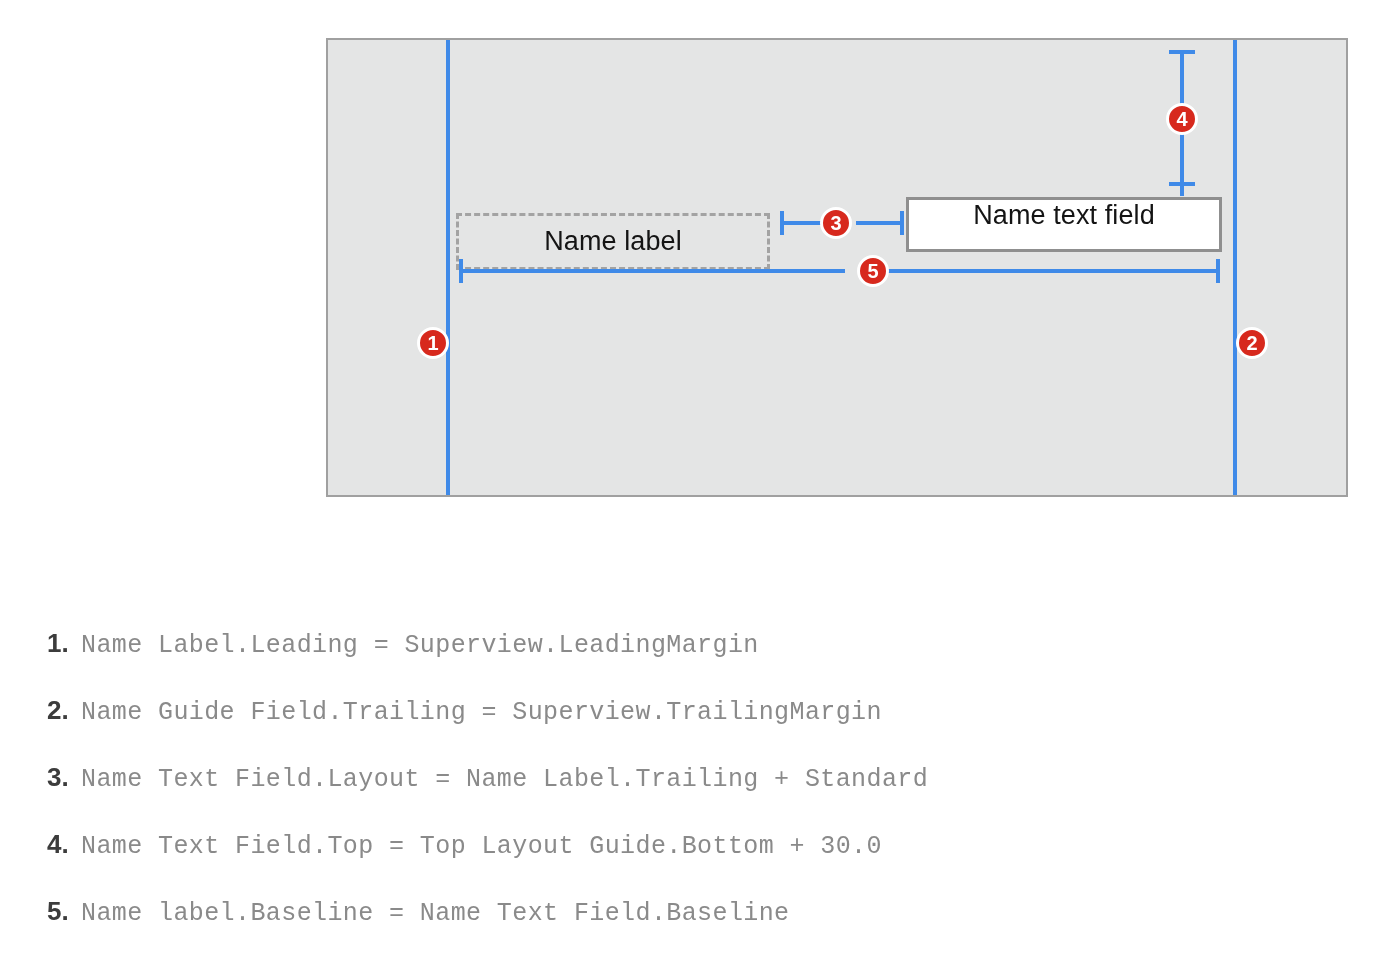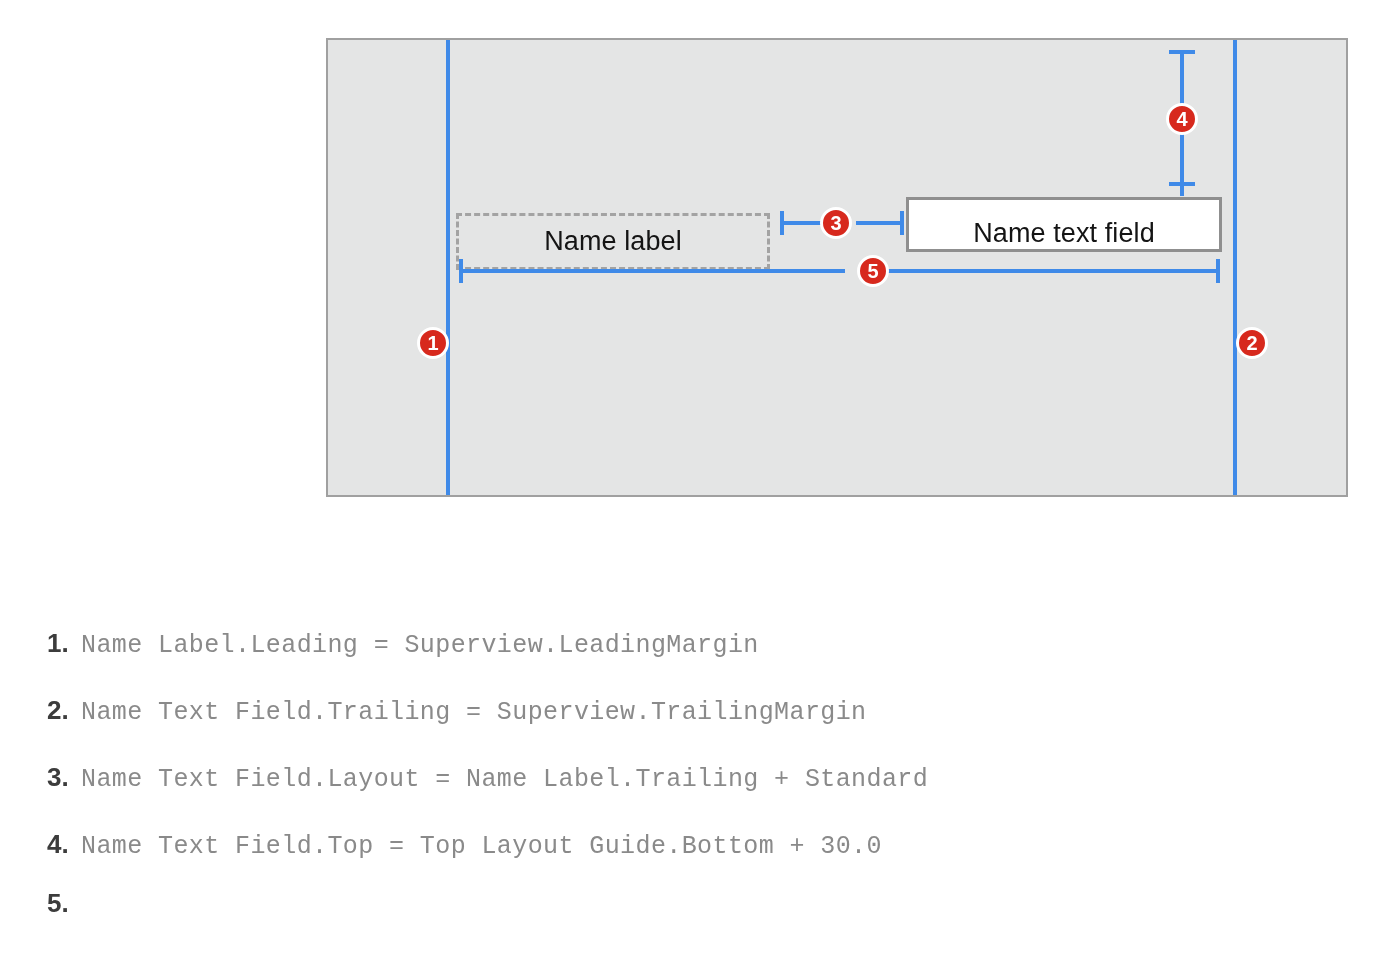--- a/index.html
+++ b/index.html
@@ -61,21 +61,21 @@
   #name-text-field-box {
     position: absolute;
     left: 578px;
     top: 157px;
     width: 316px;
     height: 55px;
     background: #ffffff;
     border: 3px solid #8f8f8f;
     box-sizing: border-box;
     display: flex;
-    align-items: flex-end;
+    align-items: flex-start;
     justify-content: center;
   }
   #name-text-field-box .field-text {
     font-size: 27px;
     color: #141414;
     letter-spacing: 0.1px;
   }
 
   
   .dim-h {           
@@ -208,30 +208,31 @@
 
 <div id="constraint-list">
 
   <div class="constraint-row">
     <span class="constraint-num">1.</span>
     <span class="constraint-text">Name Label.Leading = Superview.LeadingMargin</span>
   </div>
 
   <div class="constraint-row">
     <span class="constraint-num">2.</span>
-    <span class="constraint-text">Name Text Field.Trailing = Superview.TrailingMargin</span>
+    <span class="constraint-text">Name Guide Field.Trailing = Superview.TrailingMargin</span>
   </div>
 
   <div class="constraint-row">
     <span class="constraint-num">3.</span>
     <span class="constraint-text">Name Text Field.Layout = Name Label.Trailing + Standard</span>
   </div>
 
   <div class="constraint-row">
     <span class="constraint-num">4.</span>
     <span class="constraint-text">Name Text Field.Top = Top Layout Guide.Bottom + 30.0</span>
   </div>
 
   <div class="constraint-row">
     <span class="constraint-num">5.</span>
+    <span class="constraint-text">Name label.Baseline = Name Text Field.Baseline</span>
   </div>
 
 </div>
 
 </body></html>

